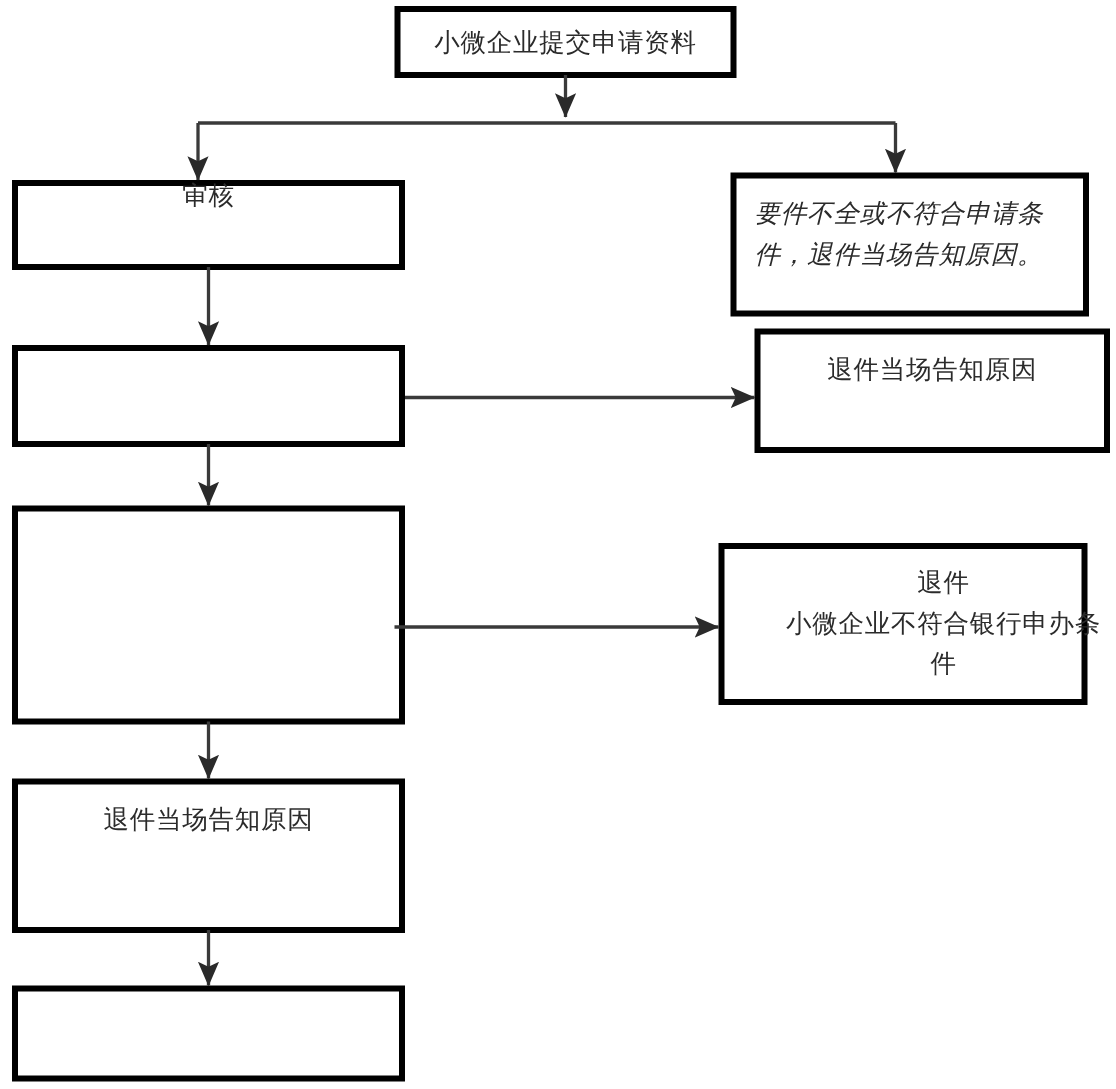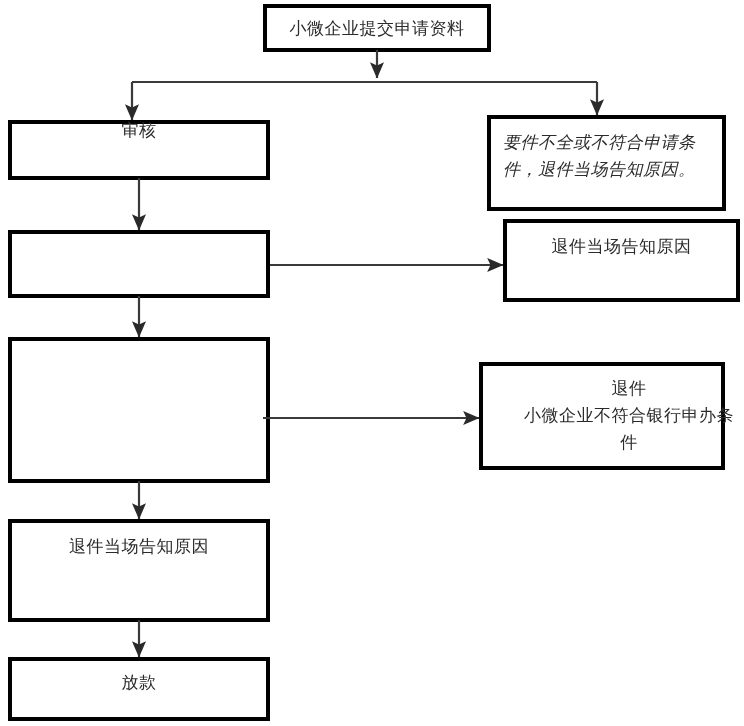--- a/index.html
+++ b/index.html
@@ -117,15 +117,14 @@
 
   <div class="node-label label-top-aligned" style="left:505px; top:221px; width:233px; height:79px; padding-top:12px;">退件当场告知原因</div>
 
 
   <div class="node-label label-top-aligned" style="left:514px; top:364px; width:230px; height:104px; padding-top:11px;">退件
 小微企业不符合银行申办条
 件</div>
 
   <div class="node-label label-top-aligned" style="left:10px; top:521px; width:258px; height:99px; padding-top:12px;">退件当场告知原因</div>
 
-  <div class="node-label label-top-aligned" style="left:10px; top:659px; width:258px; height:60px; padding-top:10px;">放款</div>
 
 </div>
 
 </body></html>

